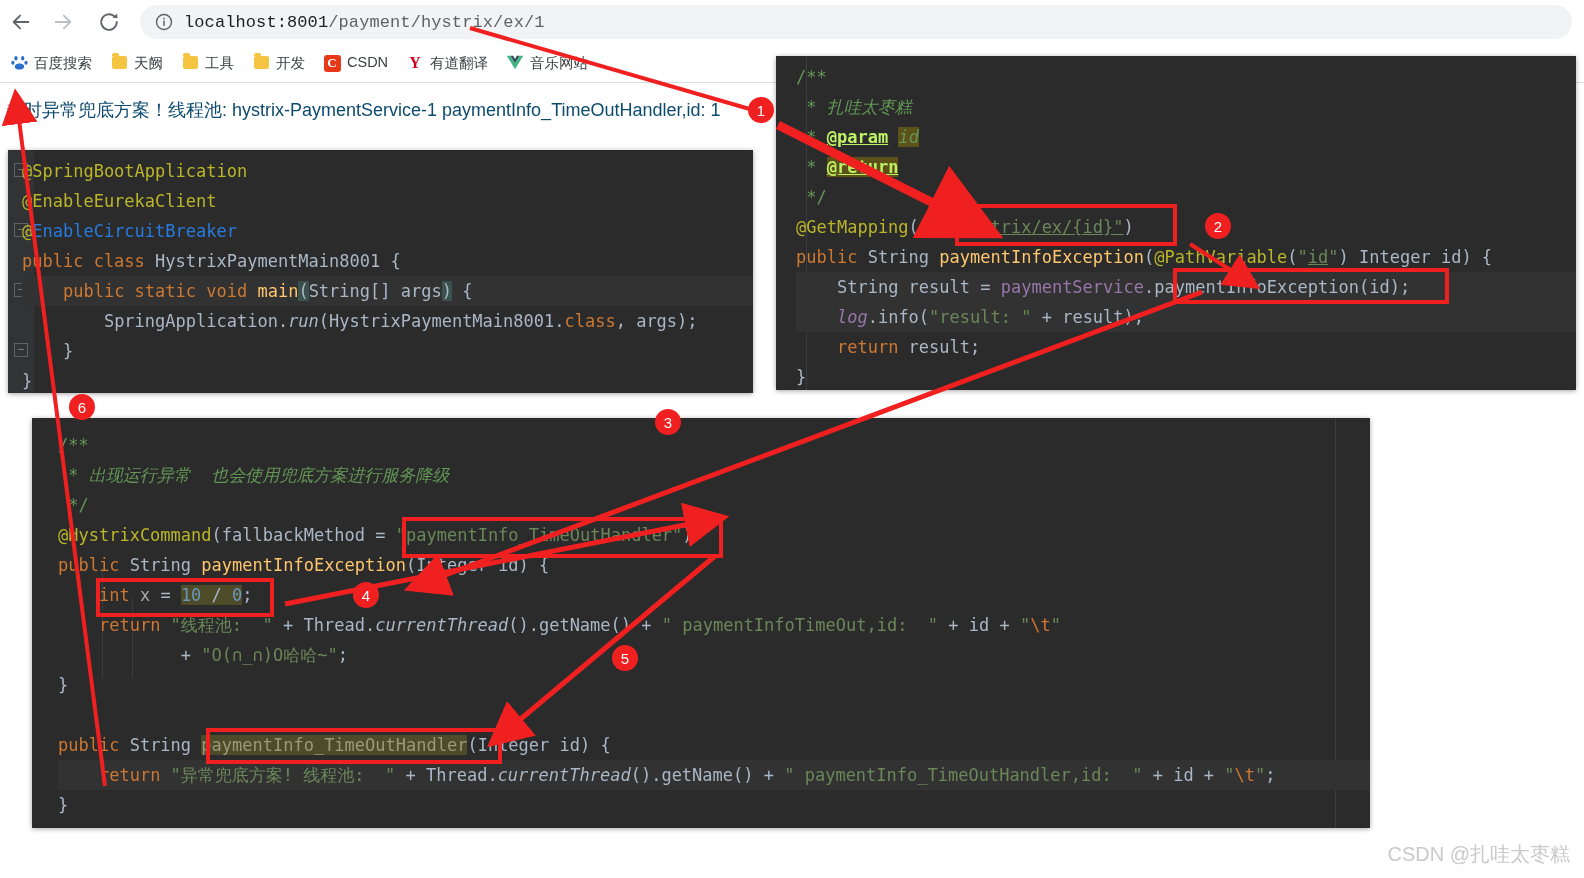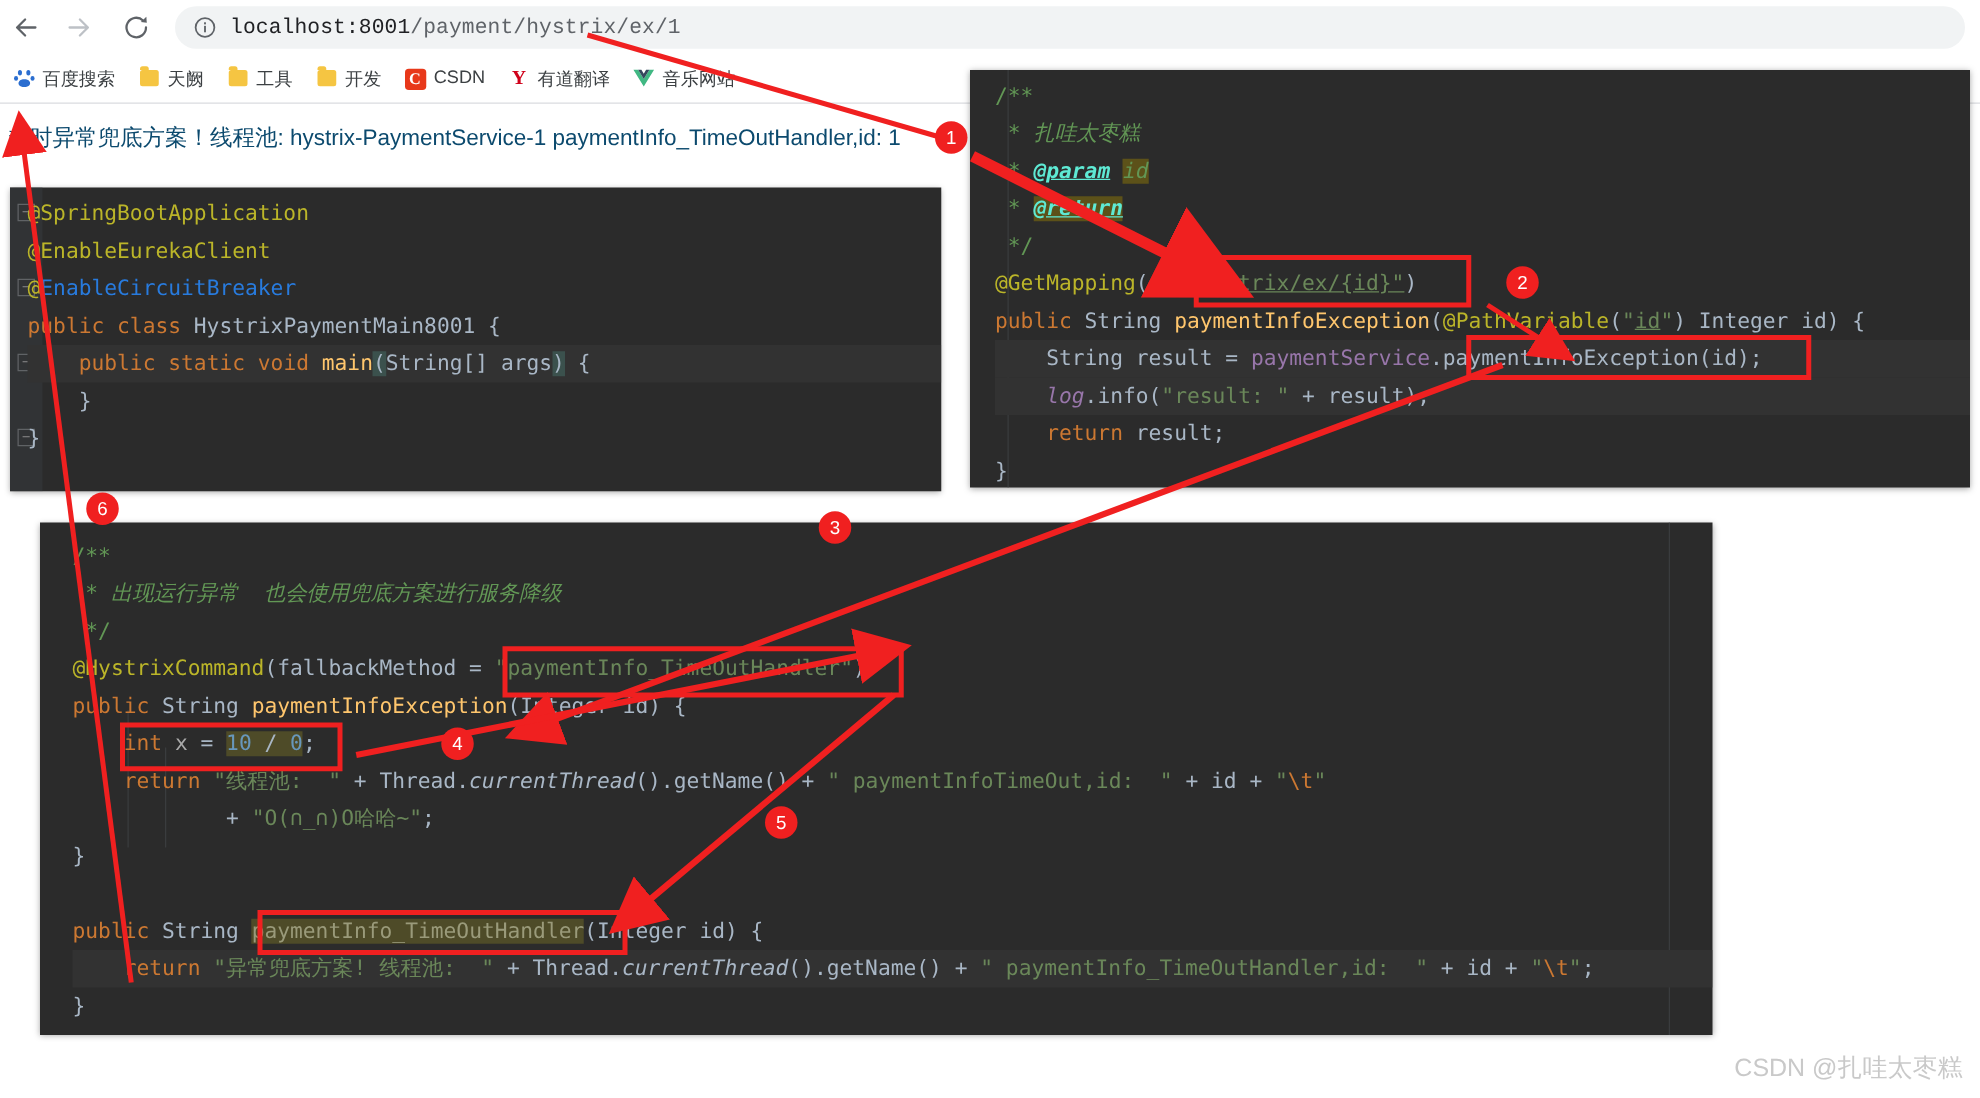--- a/index.html
+++ b/index.html
@@ -55,21 +55,21 @@
   .k{color:#cc7832;}     
   .ann{color:#bbb529;}   
   .cls{color:#a9b7c6;}
   .num{color:#6897bb;}
   .str{color:#6a8759;}
   .cmt{color:#629755;font-style:italic;}
   .cmtd{color:#629755;}
   .mtd{color:#ffc66d;}
   .fld{color:#9876aa;}
   .ital{font-style:italic;}
-  .doctag{color:#5eead4;font-style:italic;text-decoration:underline;font-weight:bold;}
+  .doctag{color:#bef264;text-decoration:underline;font-weight:bold;}
   .blue{color:#287bde;}
   .id-hl{background:#4e4b28;}
   .lnk{color:#6a8759;text-decoration:underline;}
   .paramhl{background:#5c5119;}
   .brkt{color:#a9b7c6;}
   .match{background:#3b514d;}
 
   
   .foldmark{position:absolute;left:6px;width:14px;height:14px;border:1px solid #606366;color:#808080;font-size:11px;line-height:12px;text-align:center;box-sizing:border-box;}
 
@@ -183,20 +183,21 @@
   <div class="foldmark" style="top:13px;">−</div>
   <div class="foldmark" style="top:73px;">−</div>
   <div class="foldmark" style="top:133px;">−</div>
   <div class="foldmark" style="top:193px;">−</div>
   <div style="position:absolute;left:14px;top:6px;right:0;">
     <div class="cl"><span class="ann">@SpringBootApplication</span></div>
     <div class="cl"><span class="ann">@EnableEurekaClient</span></div>
     <div class="cl"><span class="ann">@</span><span class="blue">EnableCircuitBreaker</span></div>
     <div class="cl"><span class="k">public class </span><span class="cls">HystrixPaymentMain8001 </span><span class="brkt">{</span></div>
     <div class="cl hl">    <span class="k">public static void </span><span class="mtd">main</span><span class="match">(</span><span class="cls">String[] args</span><span class="match">)</span><span class="cls"> {</span></div>
+    <div class="cl">        <span class="cls">SpringApplication.</span><span class="ital">run</span><span class="cls">(HystrixPaymentMain8001.</span><span class="k">class</span><span class="cls">, args);</span></div>
     <div class="cl">    <span class="brkt">}</span></div>
     <div class="cl"><span class="brkt">}</span></div>
   </div>
 </div>
 
 <div class="codepanel" style="left:776px;top:56px;width:800px;height:334px;">
   <div class="guide" style="left:30px;"></div>
   <div style="position:absolute;left:20px;top:6px;right:0;">
     <div class="cl"><span class="cmtd">/**</span></div>
     <div class="cl"> <span class="cmtd">* </span><span class="cmt">扎哇太枣糕</span></div>

